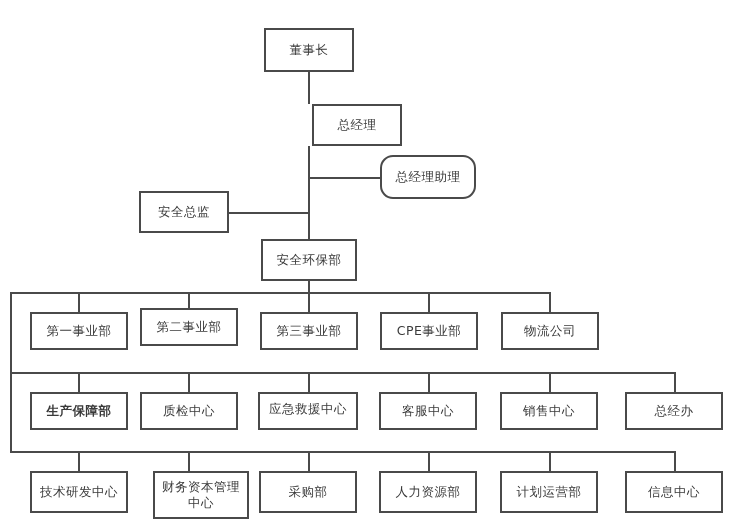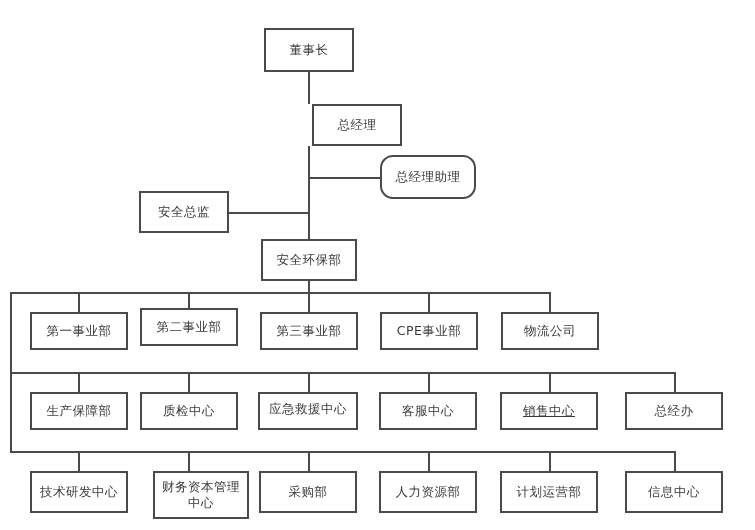--- a/index.html
+++ b/index.html
@@ -103,33 +103,33 @@
 
   <div class="line h" style="left: 10px; top: 372px; width: 666px; background: rgb(74, 74, 74);"></div>
 
   <div class="line v" style="left: 78px; top: 372px; height: 20px; background: rgb(74, 74, 74);"></div>
   <div class="line v" style="left: 188px; top: 372px; height: 20px; background: rgb(74, 74, 74);"></div>
   <div class="line v" style="left: 308px; top: 372px; height: 20px; background: rgb(74, 74, 74);"></div>
   <div class="line v" style="left: 428px; top: 372px; height: 20px; background: rgb(74, 74, 74);"></div>
   <div class="line v" style="left: 549px; top: 372px; height: 20px; background: rgb(74, 74, 74);"></div>
   <div class="line v" style="left: 674px; top: 372px; height: 20px; background: rgb(74, 74, 74);"></div>
 
-  <div class="node" style="left: 30px; top: 392px; width: 98px; height: 38px; border-color: rgb(74, 74, 74); background-color: rgb(255, 255, 255); color: rgb(58, 58, 58);">
+  <div class="node" style="left: 30px; top: 392px; width: 98px; height: 38px; border-color: rgb(74, 74, 74); background-color: rgb(255, 255, 255); color: rgb(58, 58, 58); font-weight: bold;">
     <span>生产保障部</span>
   </div>
   <div class="node" style="left: 140px; top: 392px; width: 98px; height: 38px; border-color: rgb(74, 74, 74); background-color: rgb(255, 255, 255); color: rgb(58, 58, 58);">
     <span>质检中心</span>
   </div>
   <div class="node" style="left: 258px; top: 392px; width: 100px; height: 38px; border-color: rgb(74, 74, 74); background-color: rgb(255, 255, 255); color: rgb(58, 58, 58); font-family: Liberation Mono, monospace;">
     <span>应急救援中心</span>
   </div>
   <div class="node" style="left: 379px; top: 392px; width: 98px; height: 38px; border-color: rgb(74, 74, 74); background-color: rgb(255, 255, 255); color: rgb(58, 58, 58);">
     <span>客服中心</span>
   </div>
-  <div class="node" style="left: 500px; top: 392px; width: 98px; height: 38px; border-color: rgb(74, 74, 74); background-color: rgb(255, 255, 255); color: rgb(58, 58, 58); text-decoration: underline;">
+  <div class="node" style="left: 500px; top: 392px; width: 98px; height: 38px; border-color: rgb(74, 74, 74); background-color: rgb(255, 255, 255); color: rgb(58, 58, 58);">
     <span>销售中心</span>
   </div>
   <div class="node" style="left: 625px; top: 392px; width: 98px; height: 38px; border-color: rgb(74, 74, 74); background-color: rgb(255, 255, 255); color: rgb(58, 58, 58);">
     <span>总经办</span>
   </div>
 
   <div class="line h" style="left: 10px; top: 451px; width: 666px; background: rgb(74, 74, 74);"></div>
 
   <div class="line v" style="left: 78px; top: 451px; height: 20px; background: rgb(74, 74, 74);"></div>
   <div class="line v" style="left: 188px; top: 451px; height: 20px; background: rgb(74, 74, 74);"></div>

